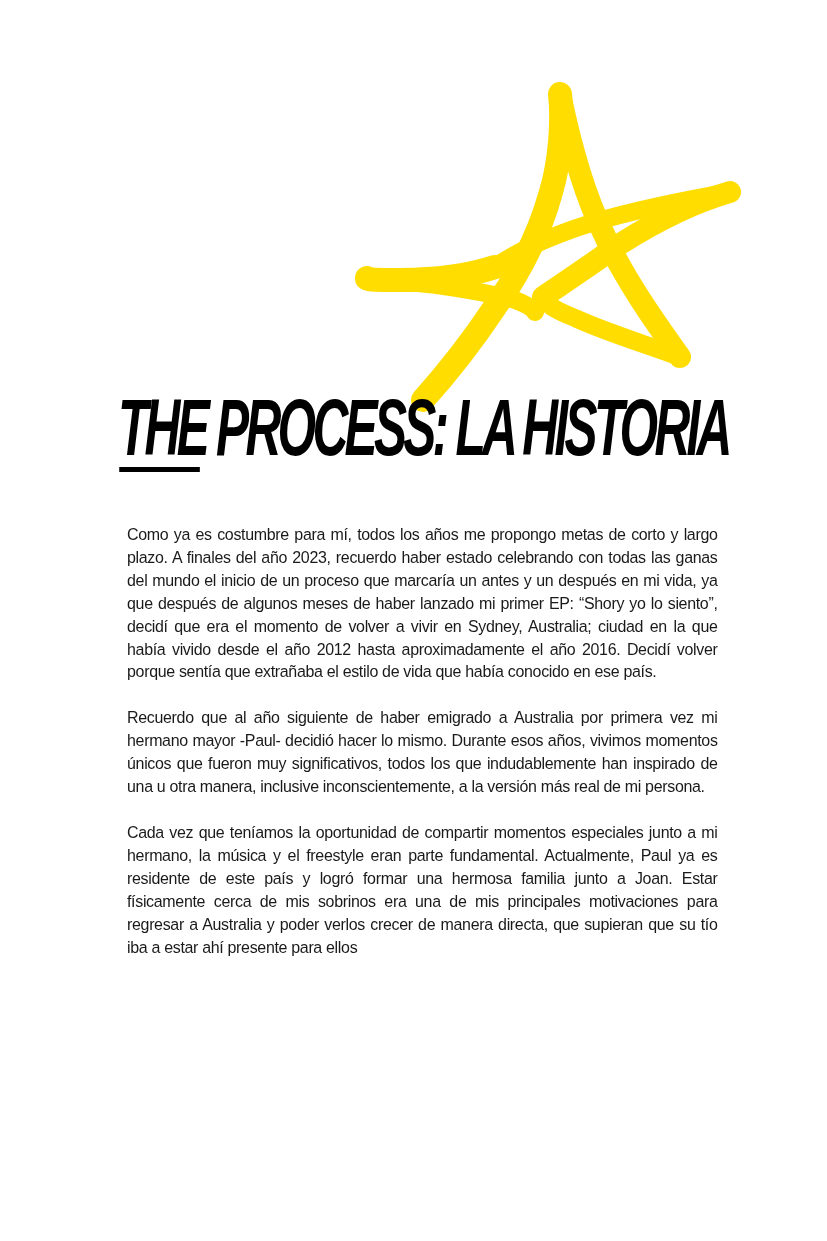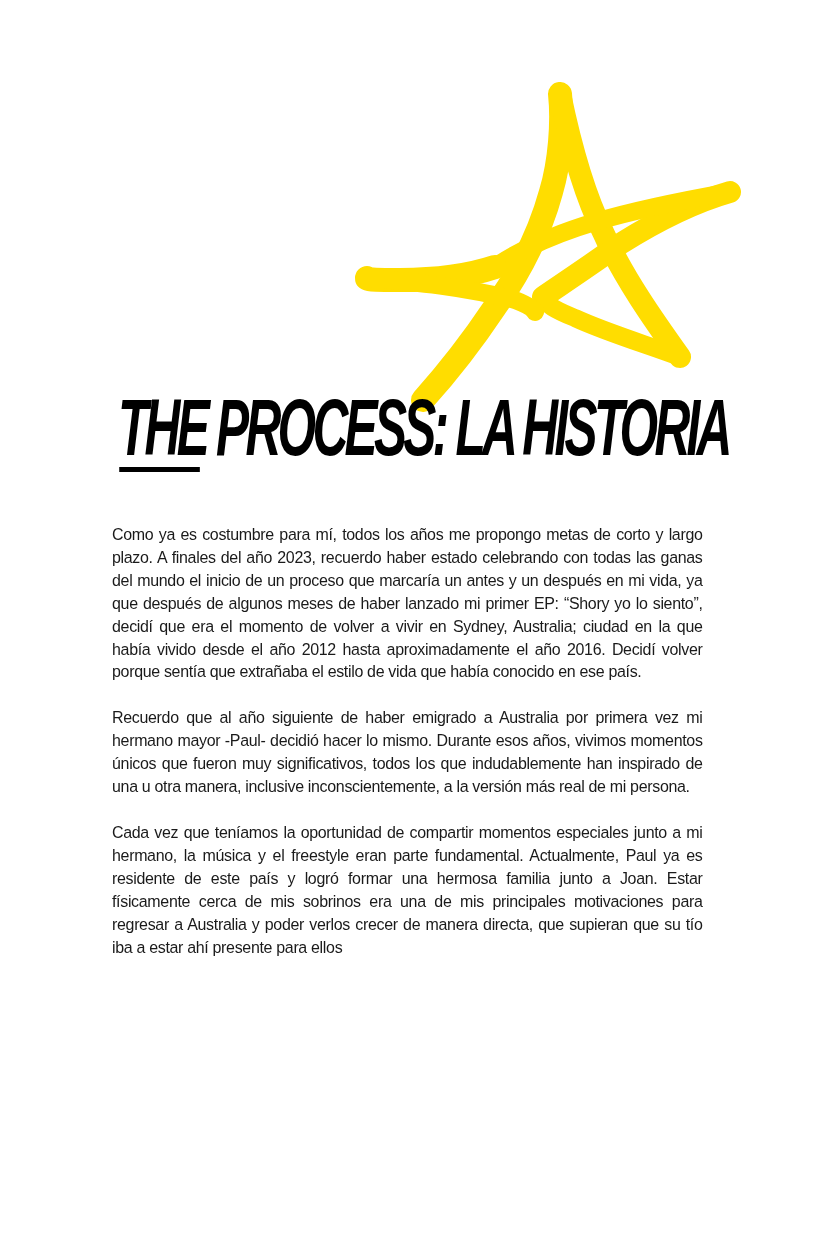--- a/index.html
+++ b/index.html
@@ -48,21 +48,21 @@
       content: "";
       position: absolute;
       left: 2px;
       right: 10px;
       bottom: -4px;
       height: 5px;
       background: #000;
     }
     .body-text {
       position: absolute;
-      left: 112px;
+      left: 127px;
       top: 523px;
       width: 591px;
       z-index: 2;
     }
     .para {
       margin: 0 0 23px 0;
       font-family: "Liberation Sans", sans-serif;
       font-size: 17.2px;
       line-height: 22.9px;
       text-align: justify;

